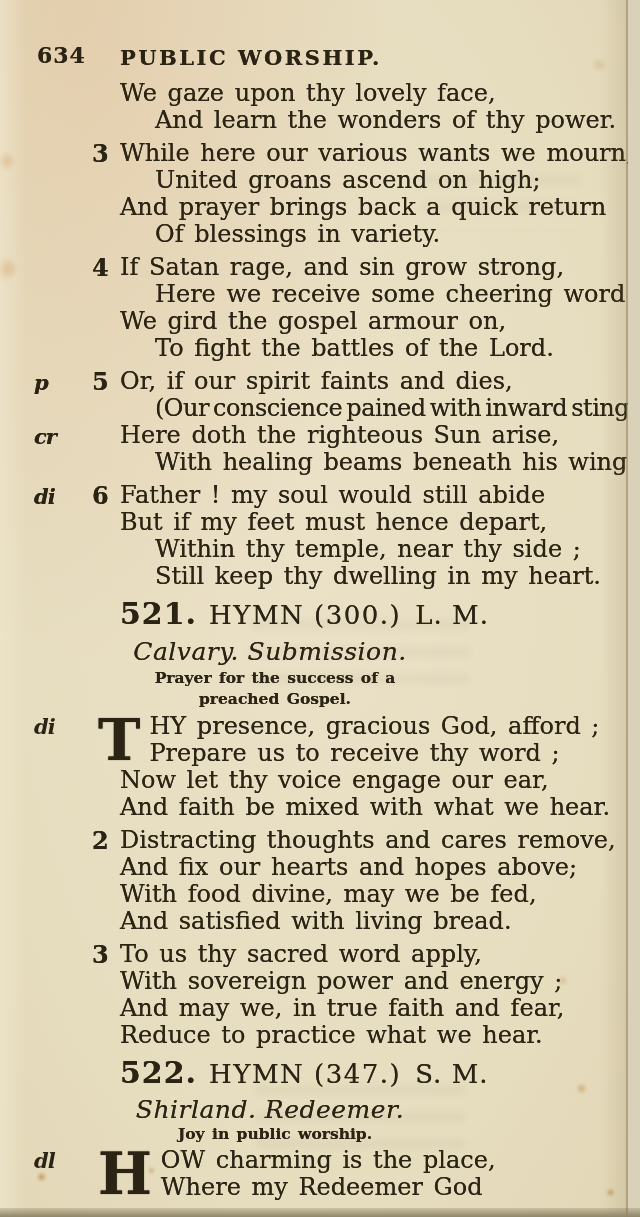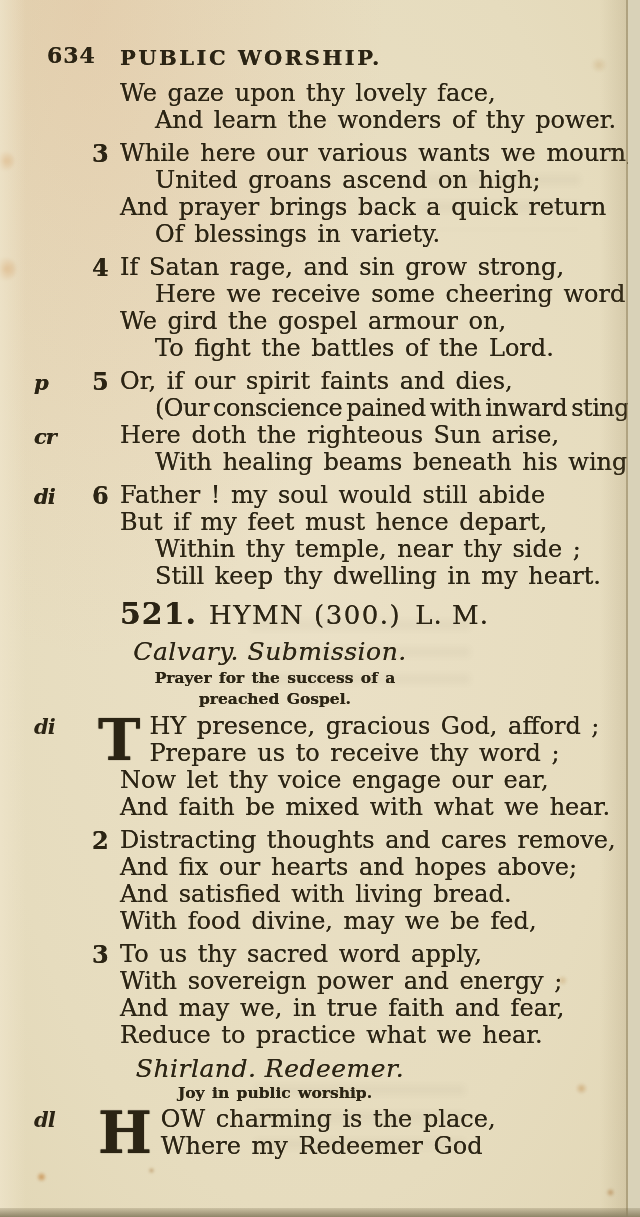--- a/index.html
+++ b/index.html
@@ -6,21 +6,21 @@
   .page{
     position:relative;width:640px;height:1217px;overflow:hidden;
     background:
       radial-gradient(ellipse at 14% 1%, rgba(219,160,118,0.22), transparent 38%),
       radial-gradient(ellipse at 48% 45%, #ebe1c7 0%, #e6dcbe 70%, #e2d7b6 100%);
     font-family:"DejaVu Serif","Liberation Serif",serif;
     color:#2b2414;
   }
   .ink{ text-shadow:0 0 0.6px rgba(43,36,20,0.85); }
   
-  .pageno{position:absolute;left:47px;top:42px;font-size:22px;font-weight:bold;letter-spacing:1px;}
+  .pageno{position:absolute;left:37px;top:42px;font-size:22px;font-weight:bold;letter-spacing:1px;}
   .runtitle{position:absolute;top:45px;left:120px;width:320px;text-align:left;
     font-size:21px;font-weight:bold;letter-spacing:2.5px;}
   
   .content{position:absolute;left:120px;top:80px;right:10px;}
   .verse{position:relative;margin-bottom:6px;}
   .line{position:relative;line-height:27px;font-size:24px;white-space:nowrap;word-spacing:3px;}
   .line.ind{padding-left:35px;}
   .line.tight{letter-spacing:-0.5px;word-spacing:-3px;}
   .vnum{position:absolute;left:-28px;font-weight:bold;}
   .mark{position:absolute;left:-86px;top:1px;font-style:italic;font-weight:bold;font-size:21px;letter-spacing:-1px;}
@@ -121,35 +121,38 @@
         <div class="line ink">Prepare us to receive thy word ;</div>
         <div class="line ink">Now let thy voice engage our ear,</div>
         <div class="line ink">And faith be mixed with what we hear.</div>
       </div>
 
       <div class="verse">
         <div class="line ink">
           <span class="vnum">2</span>
           <span>Distracting thoughts and cares remove,</span></div>
         <div class="line ink">And fix our hearts and hopes above;</div>
+        <div class="line ink">With food divine, may we be fed,</div>
         <div class="line ink">And satisfied with living bread.</div>
-        <div class="line ink">With food divine, may we be fed,</div>
       </div>
 
       <div class="verse">
         <div class="line ink">
           <span class="vnum">3</span>
           <span>To us thy sacred word apply,</span></div>
         <div class="line ink">With sovereign power and energy ;</div>
         <div class="line ink">And may we, in true faith and fear,</div>
         <div class="line ink">Reduce to practice what we hear.</div>
       </div>
     </div>
 
     <div class="h522">
+      <div class="hymnhead ink">
+        <span class="hnum">522.</span><span class="htitle">HYMN (347.)</span><span class="hmeter">S. M.</span>
+      </div>
       <div class="tunes ink">Shirland. Redeemer.</div>
       <div class="caption ink">Joy in public worship.</div>
 
       <div class="verse vfirst">
         <span class="mark">dl</span>
         <span class="dropcap ink">H</span>
         <div class="line ink">OW charming is the place,</div>
         <div class="line ink">Where my Redeemer God</div>
       </div>
     </div>

